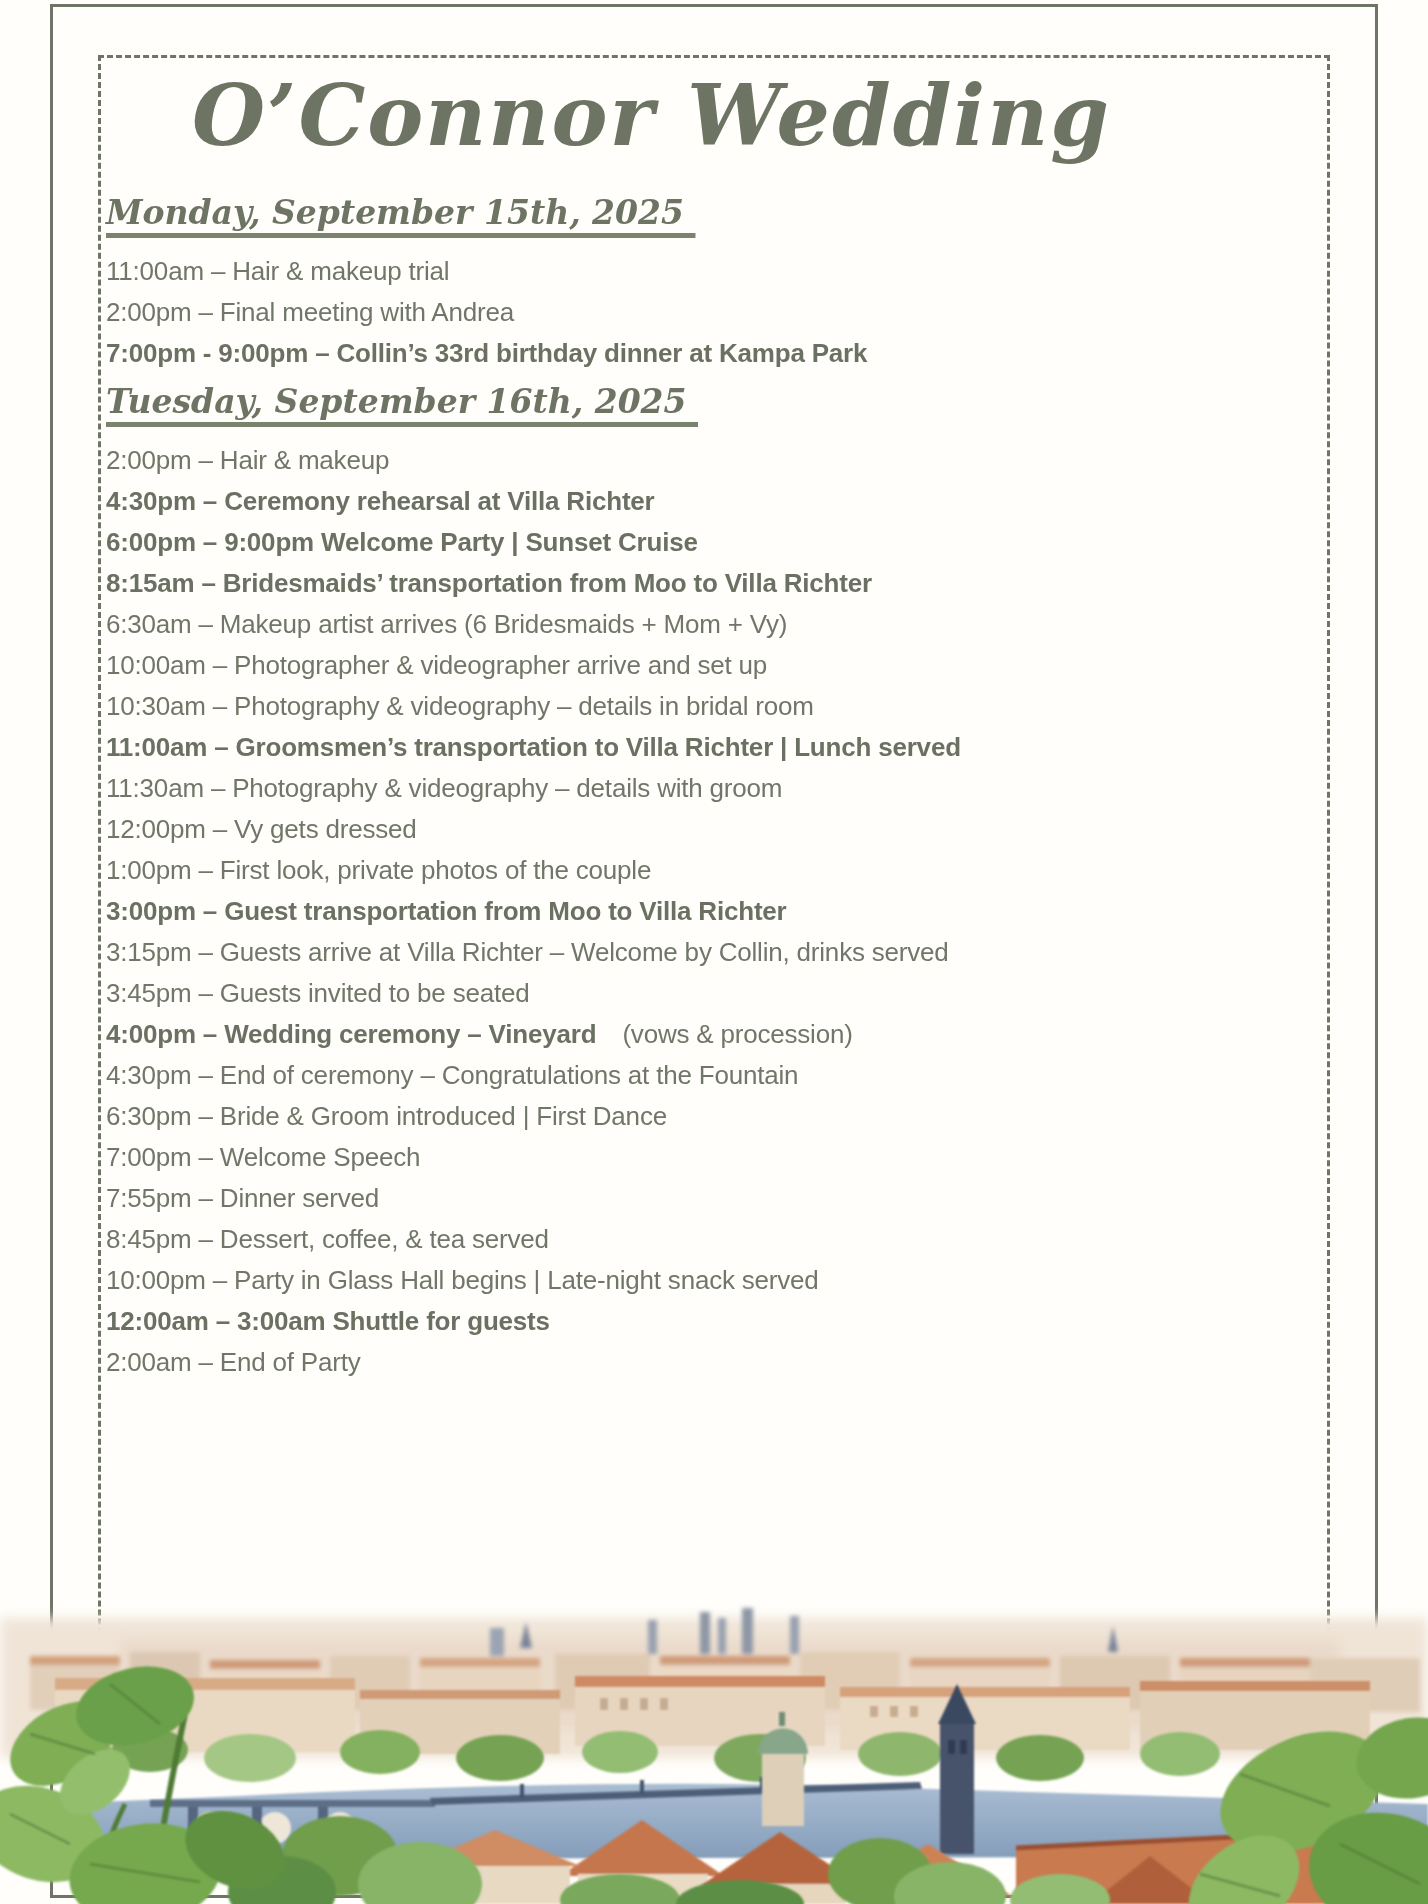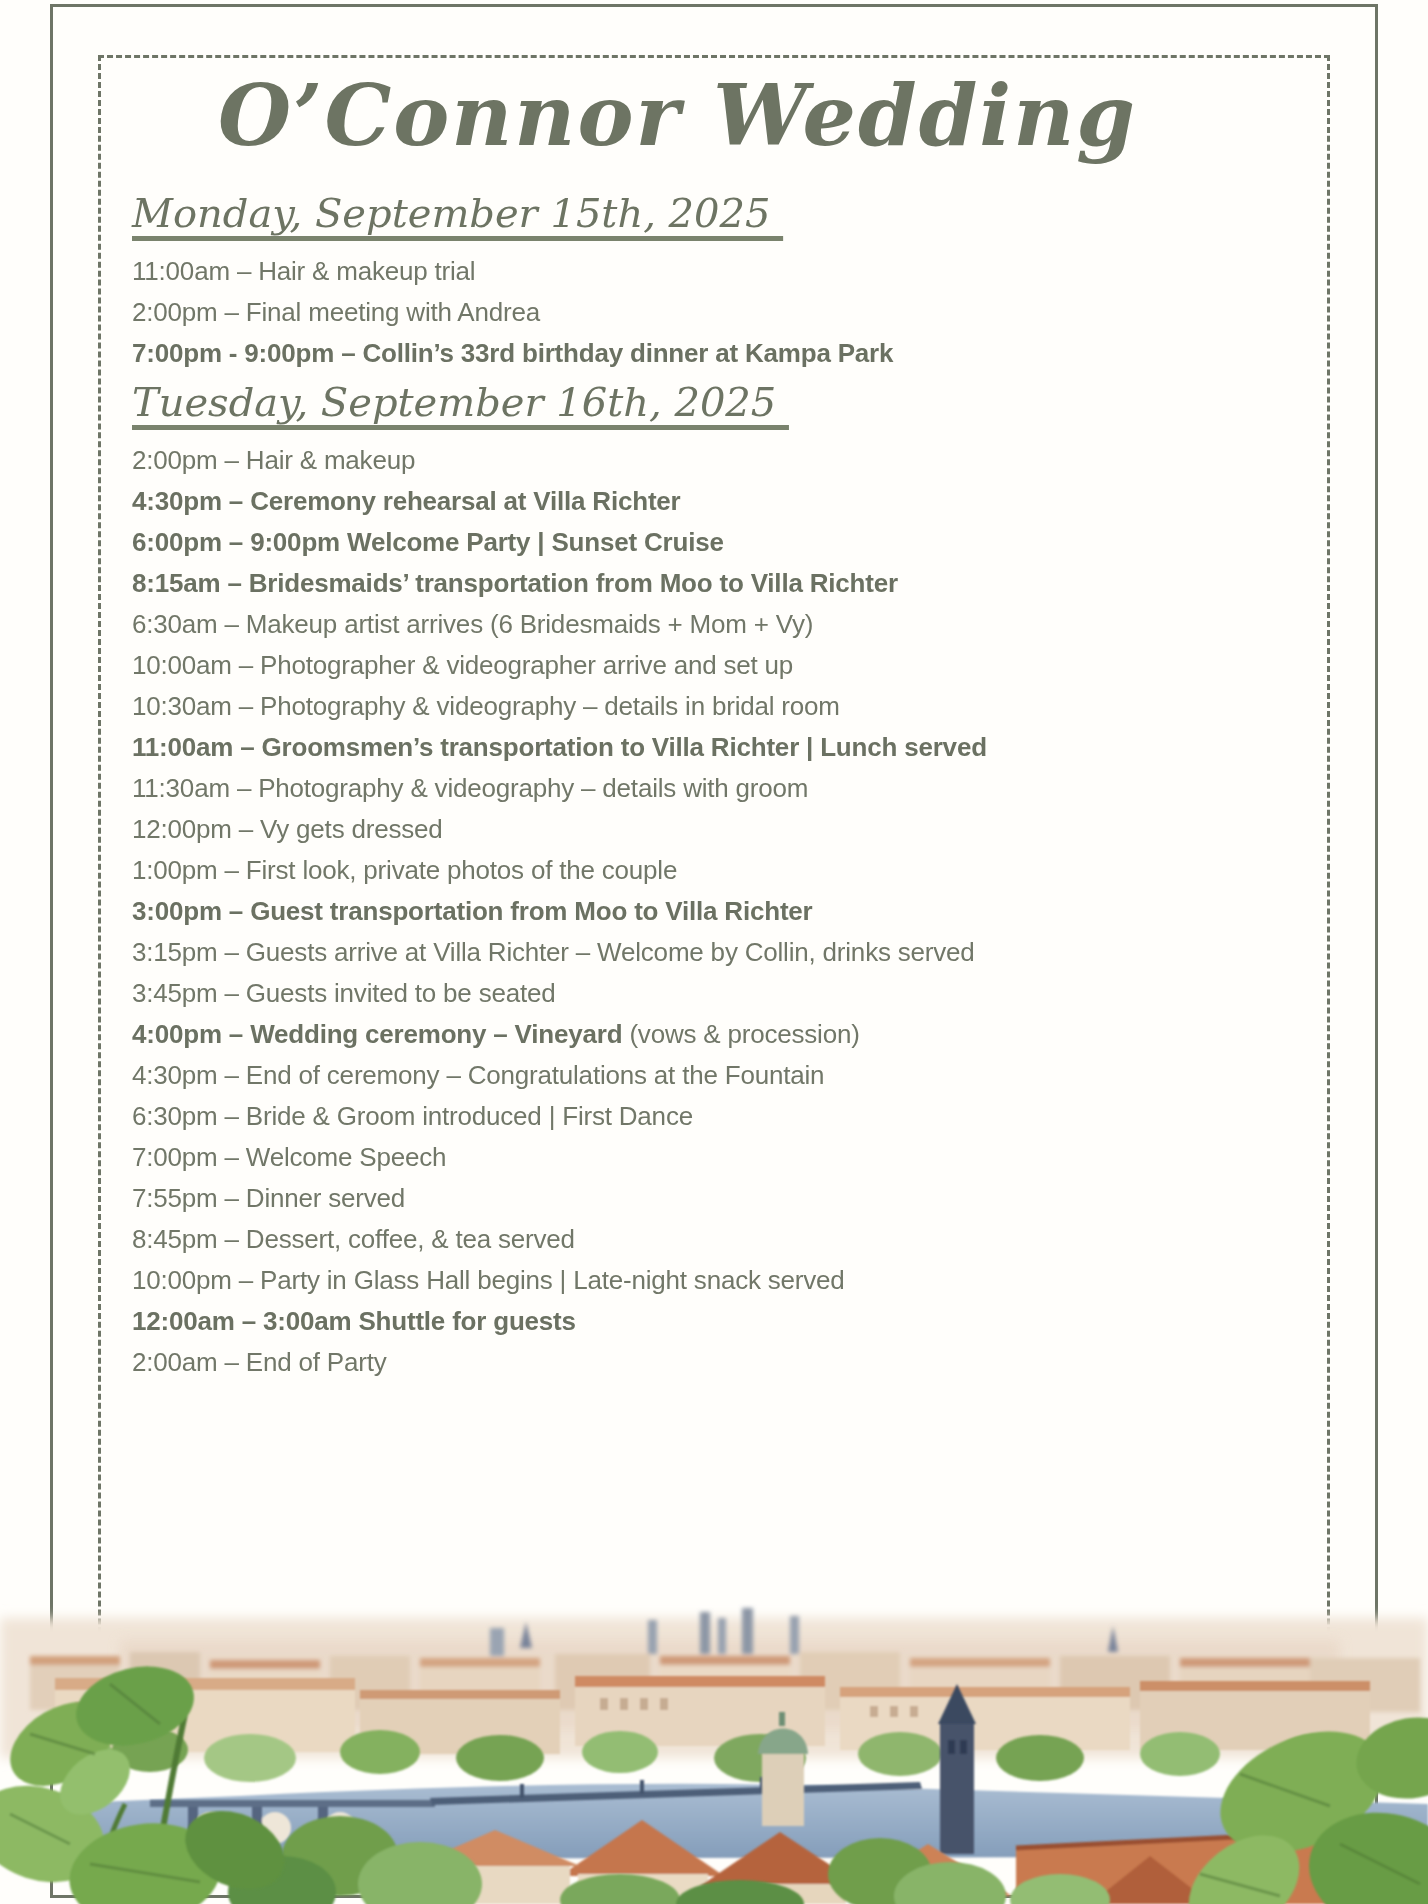--- a/index.html
+++ b/index.html
@@ -14,55 +14,55 @@
     position:absolute;top:4px;bottom:6px;left:50px;right:50px;
     border:3px solid var(--c-border,#6e7566);
     pointer-events:none;
   }
   .inner-border{
     position:absolute;top:55px;bottom:55px;left:98px;right:98px;
     border:3px dashed var(--c-border,#6e7566);
     pointer-events:none;
   }
   .content{
-    position:absolute;top:60px;left:132px;right:108px;
+    position:absolute;top:60px;left:106px;right:108px;
   }
   .title{
     font-family:"DejaVu Serif",serif;
     font-style:italic;
     font-size:84px;line-height:112px;
     letter-spacing:2px;
     color:var(--c-head,#6d7463);
     margin:0 0 16px 86px;
     white-space:nowrap;
   }
   .day-heading{
     font-family:"DejaVu Serif",serif;
-    font-style:italic;font-weight:400;
-    font-size:40px;line-height:50px;
+    font-style:italic;font-weight:700;
+    font-size:33px;line-height:50px;
     color:var(--c-head,#6d7463);
     margin:22px 0 16px 0;
   }
   .day-heading:first-of-type,
   .day-section:first-of-type .day-heading{margin-top:6px;}
   .day-heading .underlined{
     text-decoration:underline;
     text-decoration-thickness:5px;
     text-underline-offset:9px;
     text-decoration-color:var(--c-underline,#7a836d);
   }
   .event{
     font-size:26px;line-height:35px;
     letter-spacing:-0.2px;
     color:var(--c-text,#717768);
     margin:0 0 6px 0;
     white-space:nowrap;
   }
   .event.bold{font-weight:700;color:var(--c-bold,#6b7162);}
-  .event .suffix{font-weight:400;color:var(--c-text,#717768);}
+  .event .suffix{font-weight:400;color:var(--c-text,#717768);margin-left:19px;}
   .illustration{
     position:absolute;left:0;bottom:0;width:1428px;height:360px;
     pointer-events:none;
   }
 </style>
 </head>
 <body>
 
 <div class="page">
 

